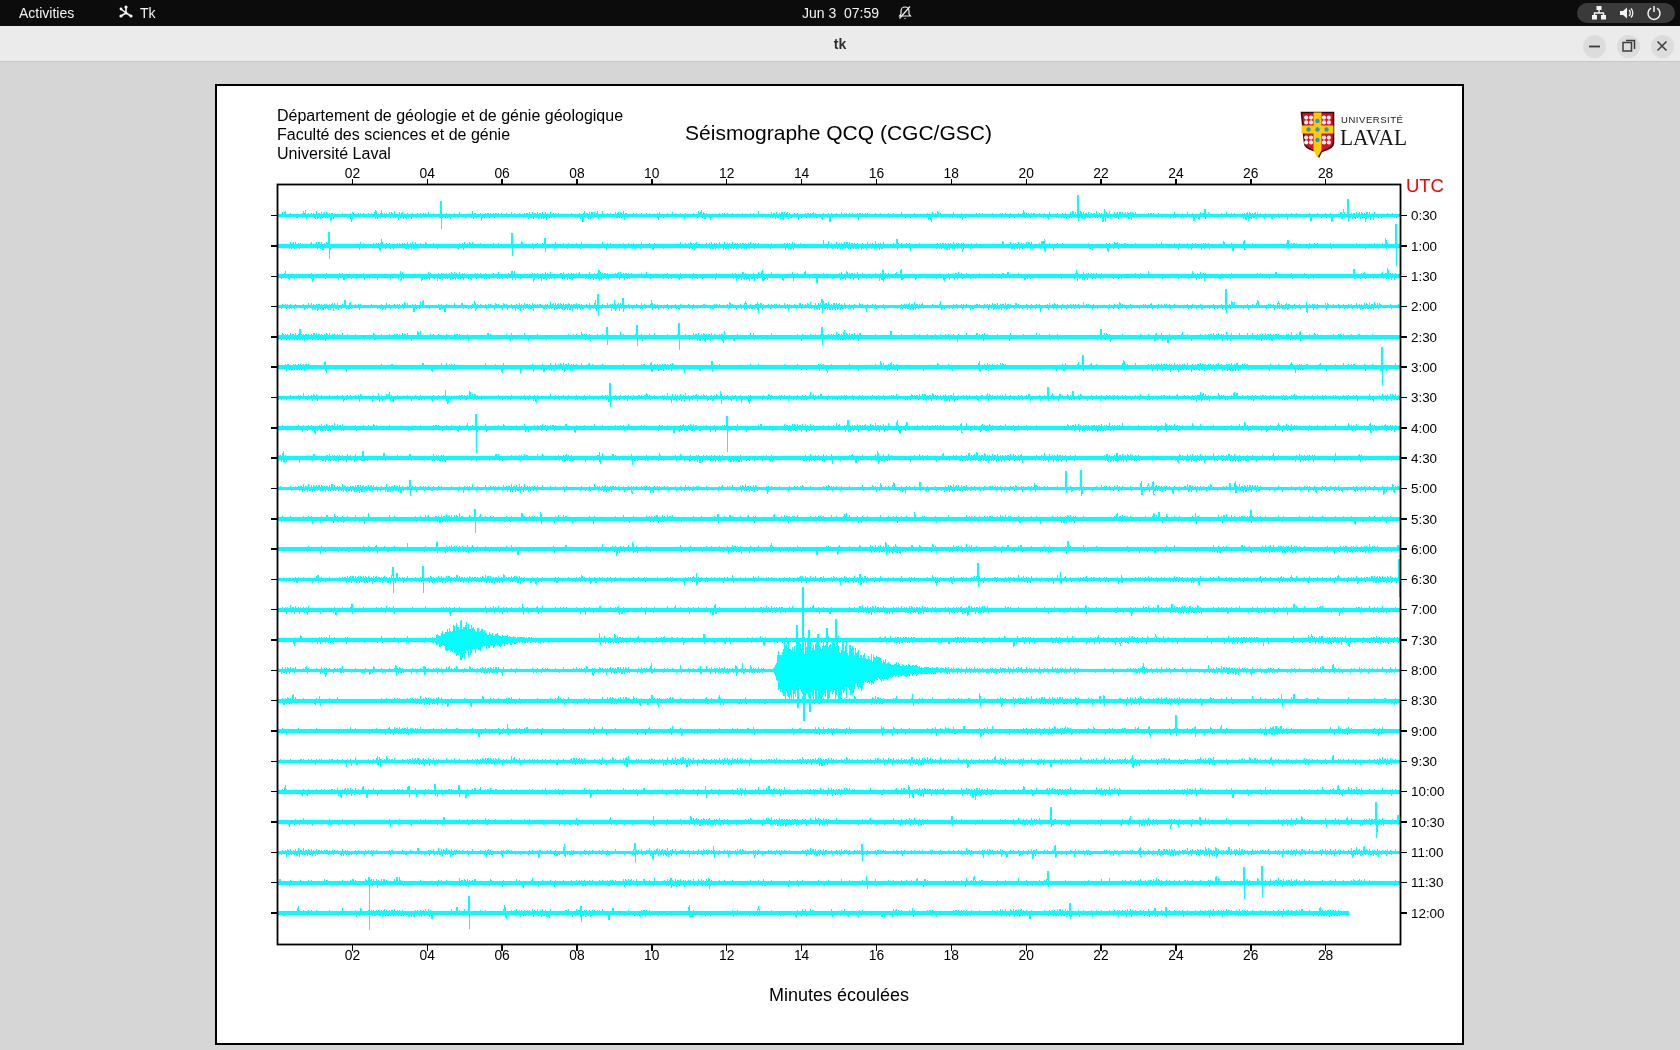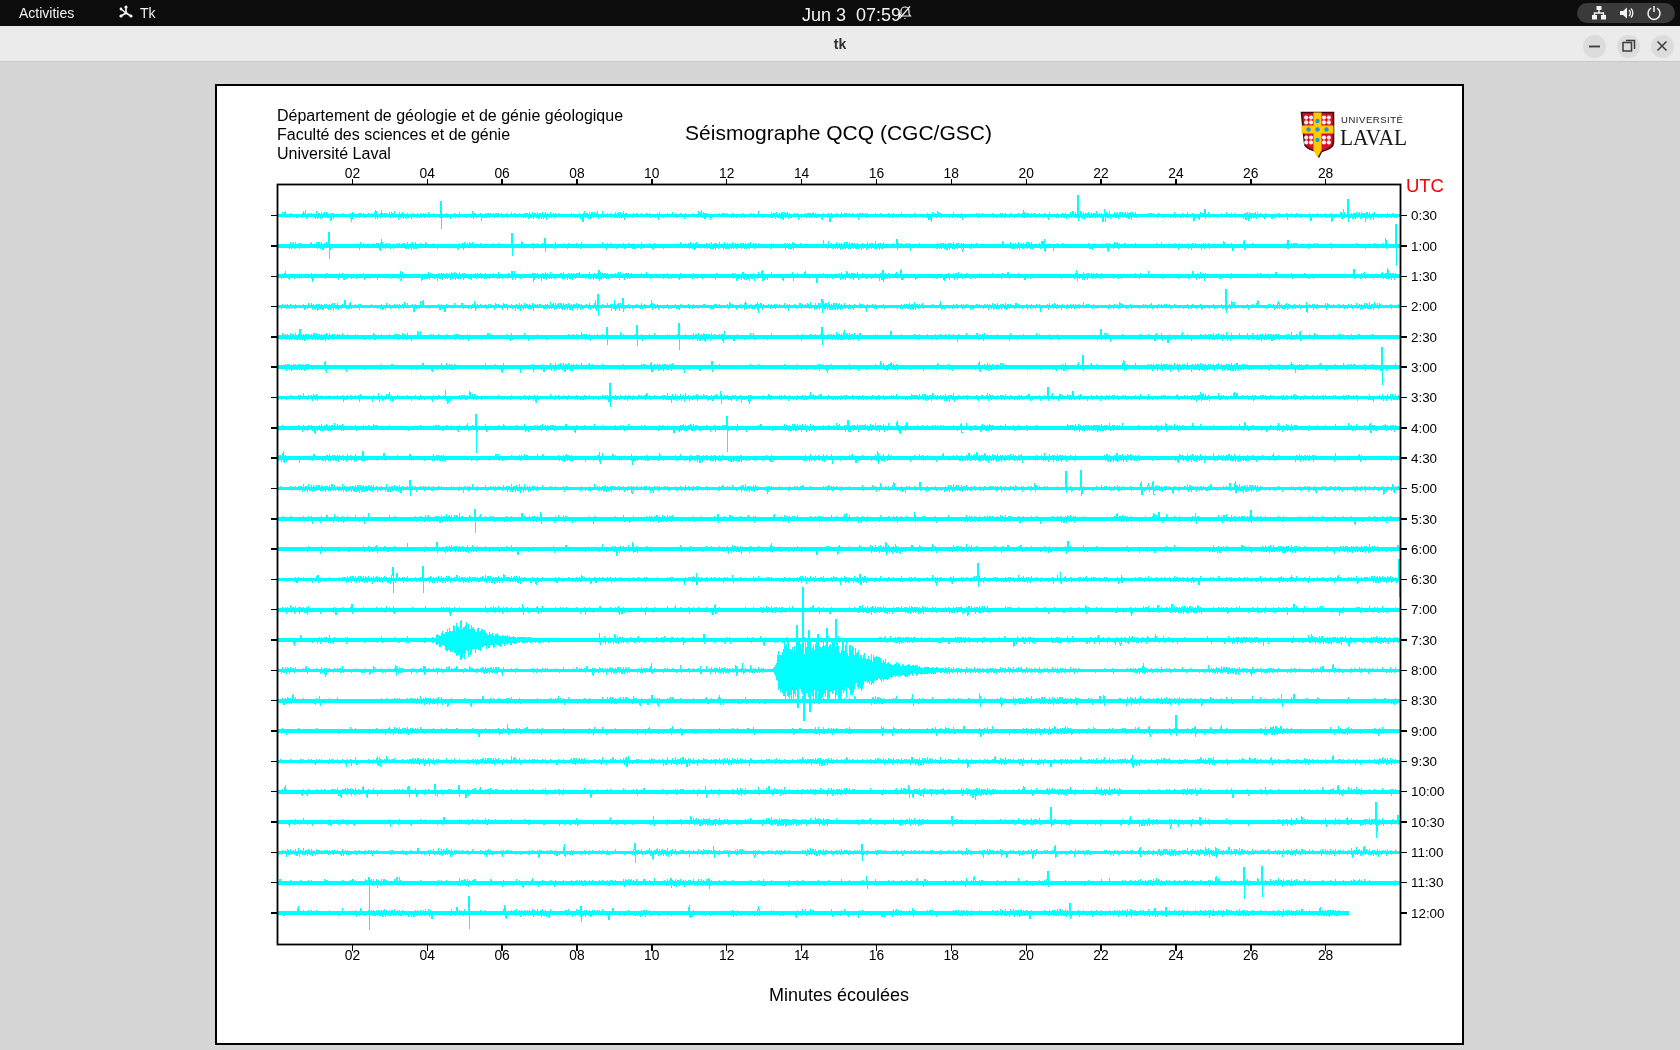--- a/index.html
+++ b/index.html
@@ -16,21 +16,21 @@
     </g>
     <g fill="#f4f4f4">
         <circle cx="9" cy="2" r="1.6"></circle>
         <circle cx="4" cy="4" r="1.4"></circle>
         <circle cx="4" cy="11" r="1.6"></circle>
         <circle cx="14" cy="11" r="1.6"></circle>
         <circle cx="9" cy="8" r="1.4"></circle>
       </g>
   </svg>
   <div style="position:absolute;left:140px;top:5px;font-size:14px">Tk</div>
-  <div style="position:absolute;left:802px;top:5px;font-size:18px">Jun 3&nbsp;&nbsp;07:59</div>
+  <div style="position:absolute;left:802px;top:5px;font-size:14px">Jun 3&nbsp;&nbsp;07:59</div>
   <svg width="16" height="16" viewBox="0 0 16 16" style="position:absolute;left:897px;top:5px">
     <path d="M8 2 a4 4 0 0 1 4 4 v3 l1.5 2 h-11 l1.5 -2 v-3 a4 4 0 0 1 4 -4 z" fill="none" stroke="#f4f4f4" stroke-width="1.2"></path>
     <path d="M6.8 13 a1.3 1.3 0 0 0 2.4 0 z" fill="#f4f4f4"></path>
     <line x1="2.5" y1="13.5" x2="13" y2="1.5" stroke="#f4f4f4" stroke-width="1.2"></line>
   </svg>
   <div style="position:absolute;left:1577px;top:3px;width:98px;height:20px;background:#3a3a3a;border-radius:10px"></div>
   <svg width="16" height="16" viewBox="0 0 16 16" style="position:absolute;left:1591px;top:5px">
     <g fill="#f4f4f4">
         <rect x="5.5" y="1" width="5" height="4"></rect>
         <rect x="1" y="10" width="5" height="4.5"></rect>

